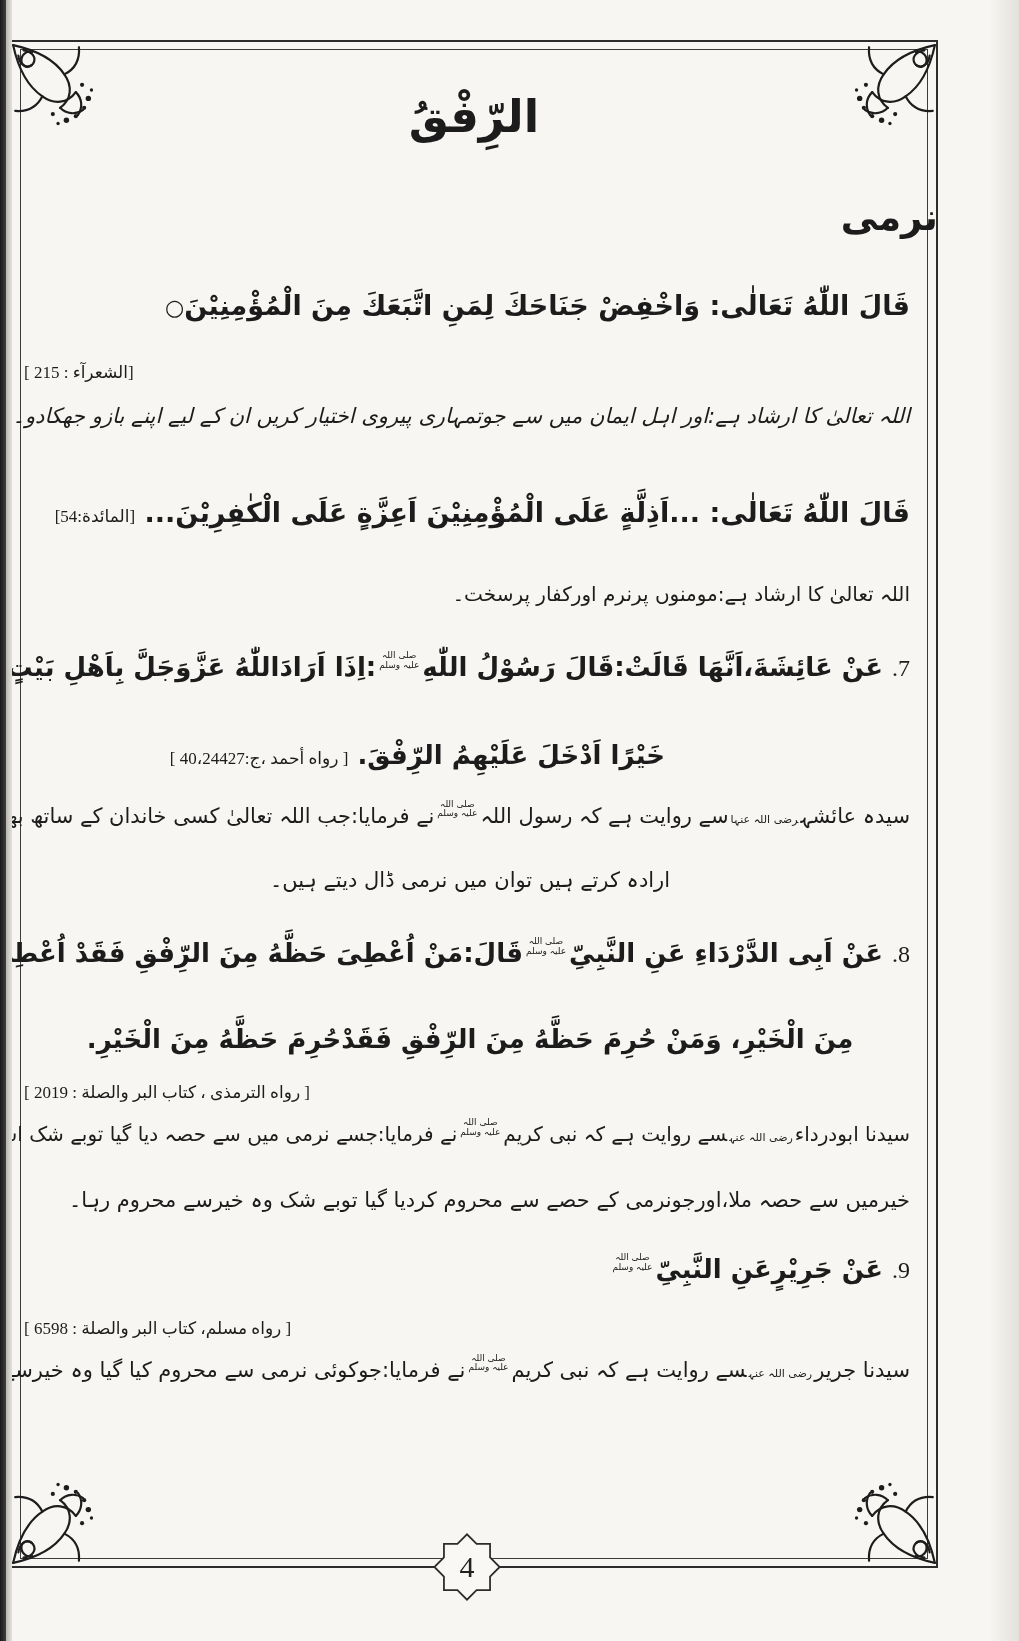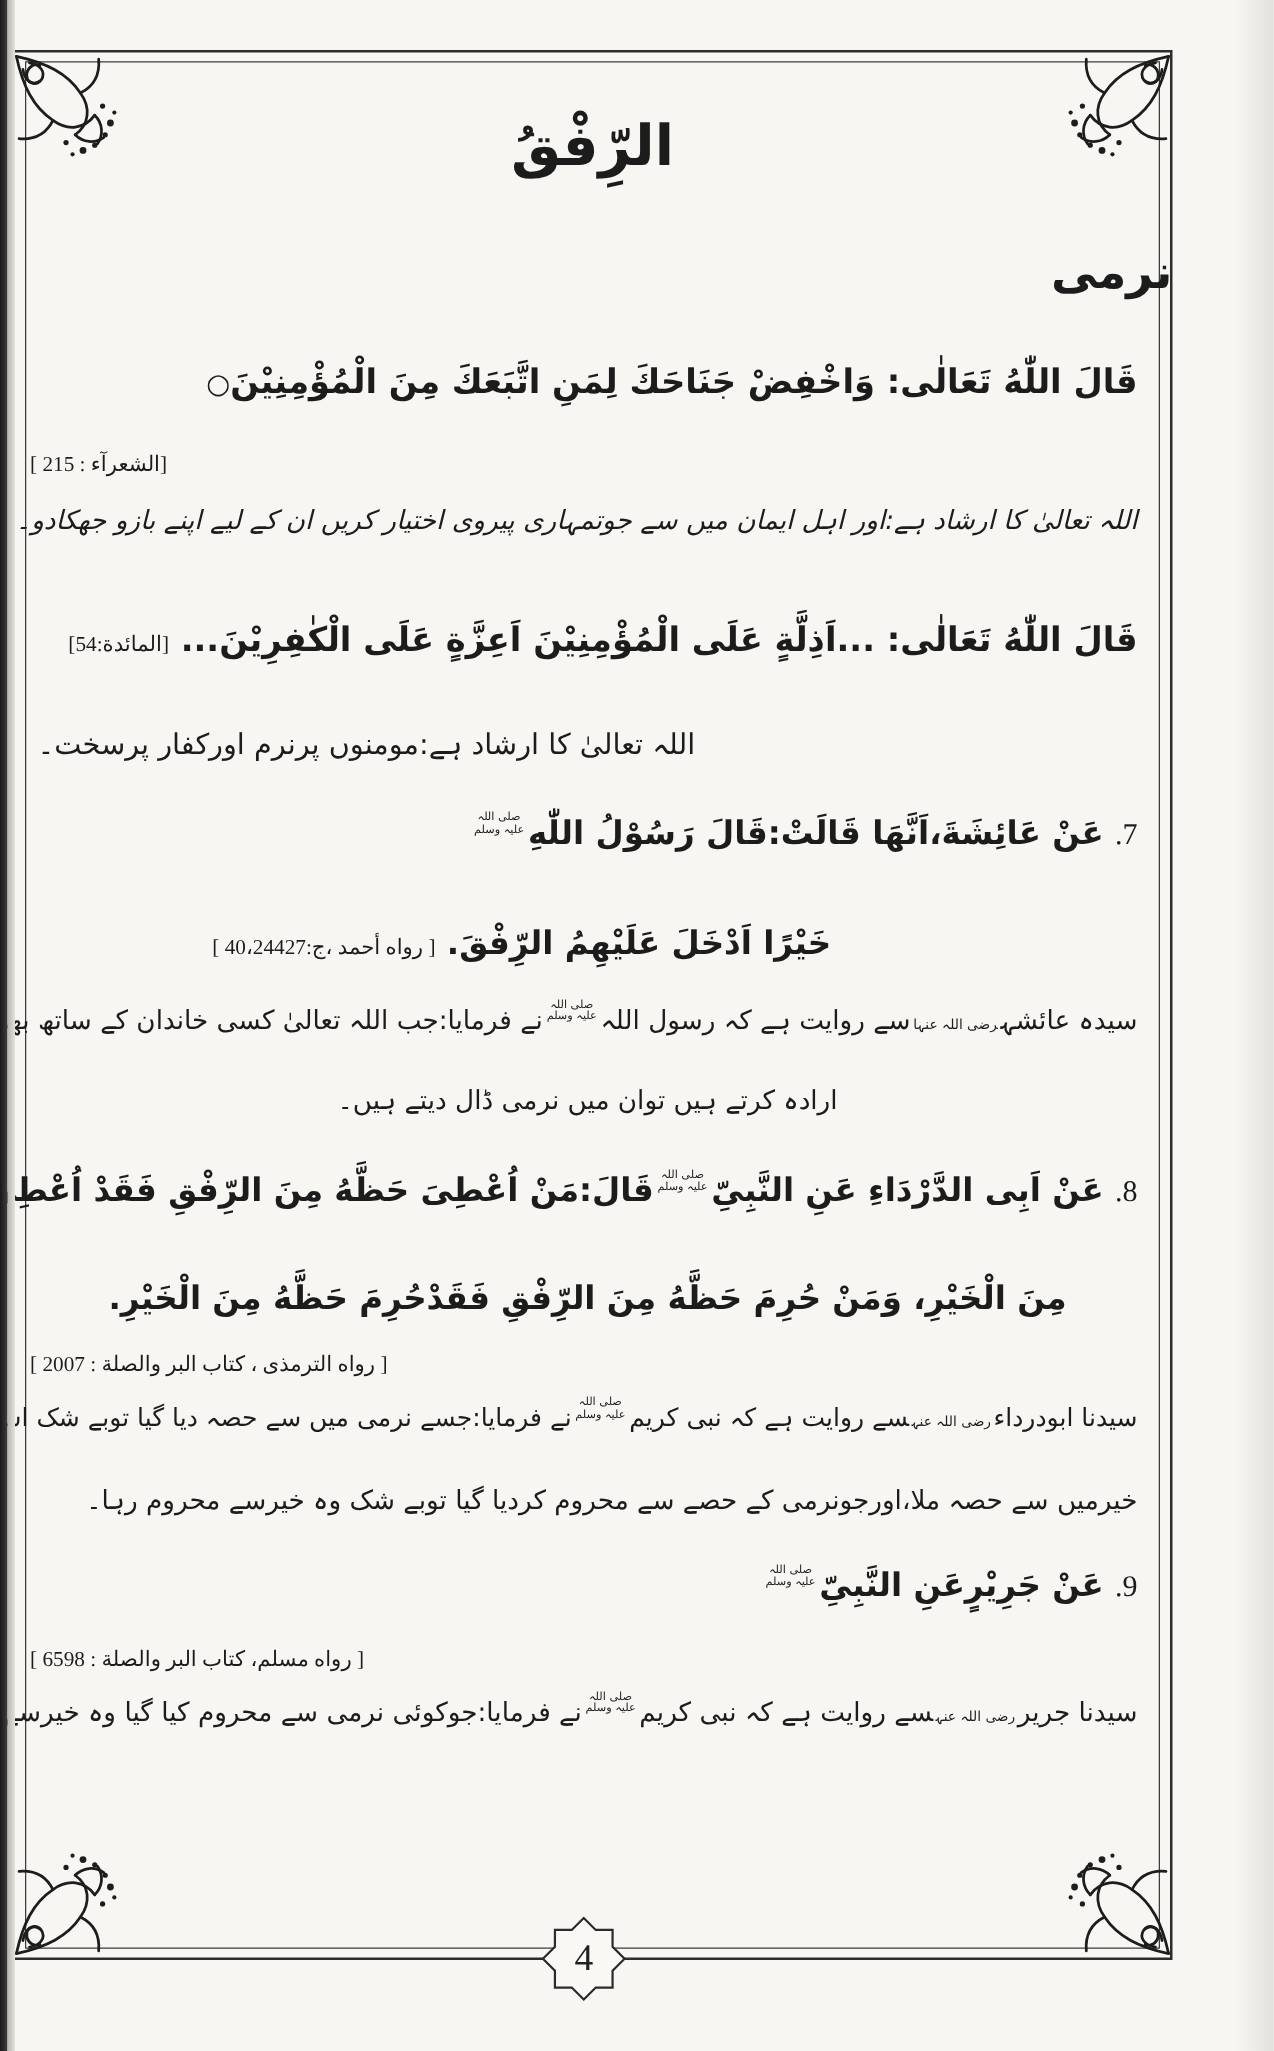--- a/index.html
+++ b/index.html
@@ -47,21 +47,21 @@
             font-size:17px; letter-spacing:0; }
 
   .title    { left:10px; top:90px;  width:928px; text-align:center; font-size:45px; }
   .subtitle { left:10px; top:196px; width:928px; text-align:right; font-size:37px; font-weight:bold; }
 
   .v1    { left:30px; top:290px;  width:880px; text-align:right; font-size:27px; }
   .ref1  { left:24px; top:362px; }
   .u1    { left:30px; top:404px;  width:880px; text-align:right; font-size:21px;font-style:italic; }
 
   .v2    { left:30px; top:497px;  width:880px; text-align:right; font-size:27px; }
-  .u2    { left:30px; top:582px;  width:880px; text-align:left; font-size:23px; }
+  .u2    { left:30px; top:582px;  width:880px; text-align:right; font-size:20px; }
 
   .h7a1  { left:30px; top:652px;  width:880px; text-align:right; font-size:26px; }
   .h7a2  { left:30px; top:740px;  width:635px; text-align:right; font-size:26px; }
   .u7l1  { left:30px; top:804px;  width:880px; text-align:right; font-size:21px; }
   .u7l2  { left:30px; top:868px;  width:880px; text-align:center; font-size:21px; }
 
   .h8a1  { left:30px; top:938px;  width:880px; text-align:right; font-size:26px; }
   .h8a2  { left:30px; top:1024px; width:880px; text-align:center; font-size:26px; }
   .ref8  { left:24px; top:1082px; }
   .u8l1  { left:30px; top:1122px; width:880px; text-align:right; font-size:20px; }
@@ -202,37 +202,37 @@
 
 <div class="t arabic v2">
   <span>قَالَ اللّٰهُ تَعَالٰى:</span>
   <span>...اَذِلَّةٍ عَلَى الْمُؤْمِنِيْنَ اَعِزَّةٍ عَلَى الْكٰفِرِيْنَ...</span>
   <span class="inline-ref">[المائدة:54]</span>
 </div>
 <div class="t urdu u2">اللہ تعالیٰ کا ارشاد ہے:مومنوں پرنرم اورکفار پرسخت۔</div>
 
 <div class="t arabic h7a1">
   <span class="h-num">7.</span>
-  <span>عَنْ عَائِشَةَ،اَنَّهَا قَالَتْ:قَالَ رَسُوْلُ اللّٰهِ</span><span class="saw"><span style="display:block">صلی اللہ</span><span style="display:block">علیہ وسلم</span></span>
+  <span>عَنْ عَائِشَةَ،اَنَّهَا قَالَتْ:قَالَ رَسُوْلُ اللّٰهِ</span><span class="saw"><span style="display:block">صلی اللہ</span><span style="display:block">علیہ وسلم</span></span><span>:اِذَا اَرَادَاللّٰهُ عَزَّوَجَلَّ بِاَهْلِ بَيْتٍ</span>
 </div>
 <div class="t arabic h7a2">
   <span>خَيْرًا اَدْخَلَ عَلَيْهِمُ الرِّفْقَ.</span>
   <span class="inline-ref">[ رواه أحمد ،ج:40،24427 ]</span>
 </div>
 <div class="t urdu u7l1">
   <span>سیدہ عائشہ</span><span class="rz">رضی اللہ عنہا</span><span>سے روایت ہے کہ رسول اللہ</span><span class="saw"><span style="display:block">صلی اللہ</span><span style="display:block">علیہ وسلم</span></span><span>نے فرمایا:جب اللہ تعالیٰ کسی خاندان کے ساتھ بھلائی کا</span>
 </div>
 <div class="t urdu u7l2">ارادہ کرتے ہیں توان میں نرمی ڈال دیتے ہیں۔</div>
 
 <div class="t arabic h8a1">
   <span class="h-num">8.</span>
   <span>عَنْ اَبِى الدَّرْدَاءِ عَنِ النَّبِىِّ</span><span class="saw"><span style="display:block">صلی اللہ</span><span style="display:block">علیہ وسلم</span></span><span>قَالَ:مَنْ اُعْطِىَ حَظَّهُ مِنَ الرِّفْقِ فَقَدْ اُعْطِىَ حَظَّهُ</span>
 </div>
 <div class="t arabic h8a2">مِنَ الْخَيْرِ، وَمَنْ حُرِمَ حَظَّهُ مِنَ الرِّفْقِ فَقَدْحُرِمَ حَظَّهُ مِنَ الْخَيْرِ.</div>
-<div class="t ref ref8">[ رواه الترمذى ، كتاب البر والصلة : 2007 ]</div>
+<div class="t ref ref8">[ رواه الترمذى ، كتاب البر والصلة : 2019 ]</div>
 <div class="t urdu u8l1">
   <span>سیدنا ابودرداء</span><span class="rz">رضی اللہ عنہ</span><span>سے روایت ہے کہ نبی کریم</span><span class="saw"><span style="display:block">صلی اللہ</span><span style="display:block">علیہ وسلم</span></span><span>نے فرمایا:جسے نرمی میں سے حصہ دیا گیا توبے شک اسے</span>
 </div>
 <div class="t urdu u8l2">خیرمیں سے حصہ ملا،اورجونرمی کے حصے سے محروم کردیا گیا توبے شک وہ خیرسے محروم رہا۔</div>
 
 <div class="t arabic h9a1">
   <span class="h-num">9.</span>
   <span>عَنْ جَرِيْرٍعَنِ النَّبِىِّ</span><span class="saw"><span style="display:block">صلی اللہ</span><span style="display:block">علیہ وسلم</span></span>
 </div>
 <div class="t ref ref9">[ رواه مسلم، كتاب البر والصلة : 6598 ]</div>

